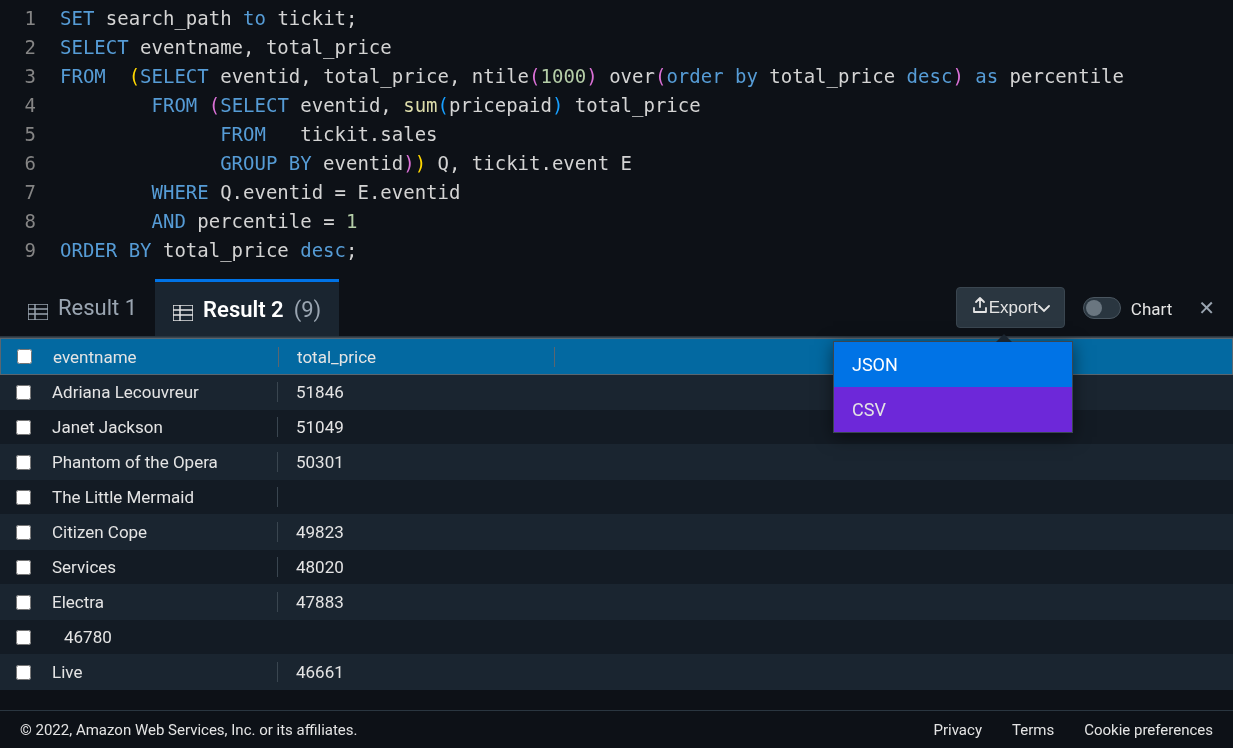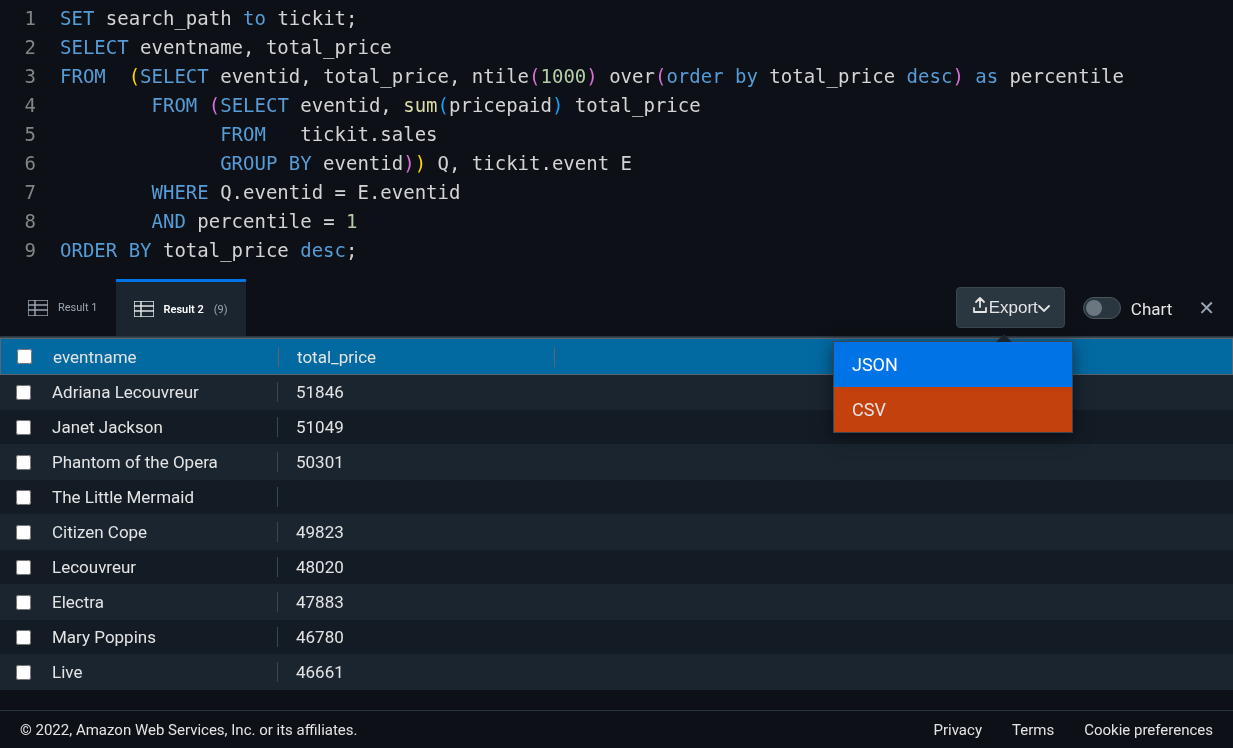--- a/index.html
+++ b/index.html
@@ -54,21 +54,21 @@
       height: 58px;
       margin-top: 10px;
       position: relative;
     }
     .tab {
       display: flex;
       align-items: center;
       padding: 0 18px;
       height: 100%;
       color: #9aa5b1;
-      font-size: 11px;
+      font-size: 22px;
       cursor: pointer;
       gap: 10px;
     }
     .tab.active {
       background: #1a2530;
       border-top: 3px solid #0073e6;
       color: #ffffff;
       font-weight: 600;
     }
     .tab .count { color: #9aa5b1; font-weight: 400; }
@@ -123,21 +123,21 @@
       font-size: 20px;
       cursor: pointer;
       padding: 0 8px;
     }
 
     .export-menu {
       position: absolute;
       top: 54px;
       right: 150px;
       width: 240px;
-      background: #c2410c;
+      background: #6d28d9;
       border: 1px solid #3a4650;
       box-shadow: 0 4px 16px rgba(0,0,0,0.5);
       z-index: 100;
     }
     .export-menu::before {
       content: '';
       position: absolute;
       top: -8px;
       right: 60px;
       width: 0; height: 0;
@@ -332,37 +332,36 @@
         <input type="checkbox" style="">
       </span>
       <span class="cell-name">Citizen Cope</span>
       <span class="cell-price">49823</span>
       <span class="cell-rest"></span>
     </div>
     <div class="data-row">
       <span class="cell-check">
         <input type="checkbox" style="">
       </span>
-      <span class="cell-name">Lecouvreur</span>
+      <span class="cell-name">Services</span>
       <span class="cell-price">48020</span>
       <span class="cell-rest"></span>
     </div>
     <div class="data-row">
       <span class="cell-check">
         <input type="checkbox" style="">
       </span>
       <span class="cell-name">Electra</span>
       <span class="cell-price">47883</span>
       <span class="cell-rest"></span>
     </div>
     <div class="data-row">
       <span class="cell-check">
         <input type="checkbox" style="">
       </span>
-      <span class="cell-name">Mary Poppins</span>
       <span class="cell-price">46780</span>
       <span class="cell-rest"></span>
     </div>
     <div class="data-row">
       <span class="cell-check">
         <input type="checkbox" style="">
       </span>
       <span class="cell-name">Live</span>
       <span class="cell-price">46661</span>
       <span class="cell-rest"></span>

